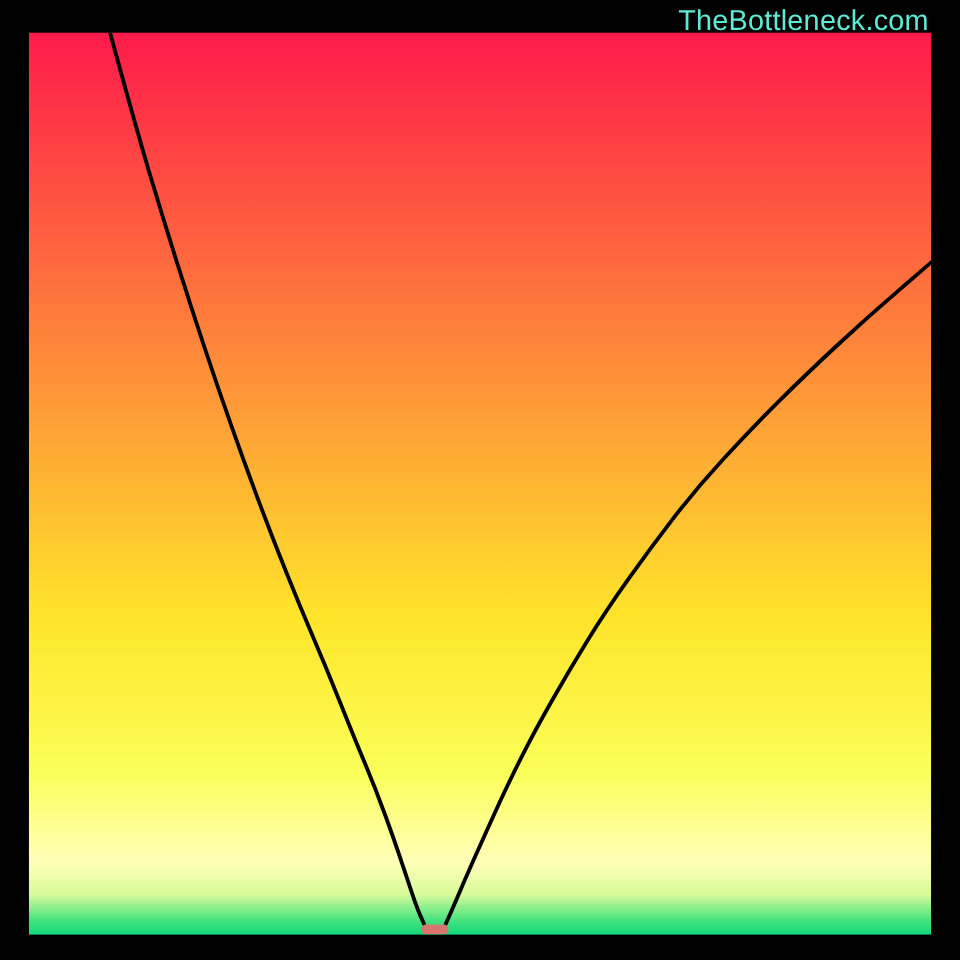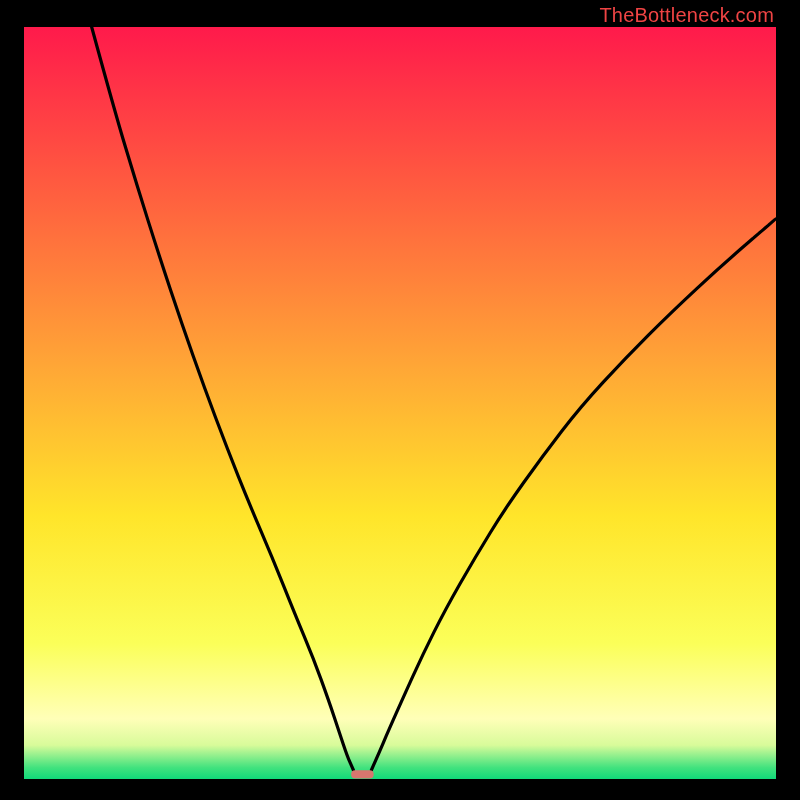--- a/index.html
+++ b/index.html
@@ -23,22 +23,22 @@
     position: absolute;
     left: 0;
     top: 0;
     width: 752px;
     height: 752px;
   }
   .watermark {
     position: absolute;
     top: 4px;
     right: 26px;
-    color: #ef4444;
-    font-size: 20px;
+    color: #5eead4;
+    font-size: 24px;
     font-weight: 500;
     letter-spacing: 0.2px;
     margin-left: 28px;
   }
   svg { display: block; }
 </style>
 </head>
 <body>
 
 <div class="watermark">TheBottleneck.com</div>

